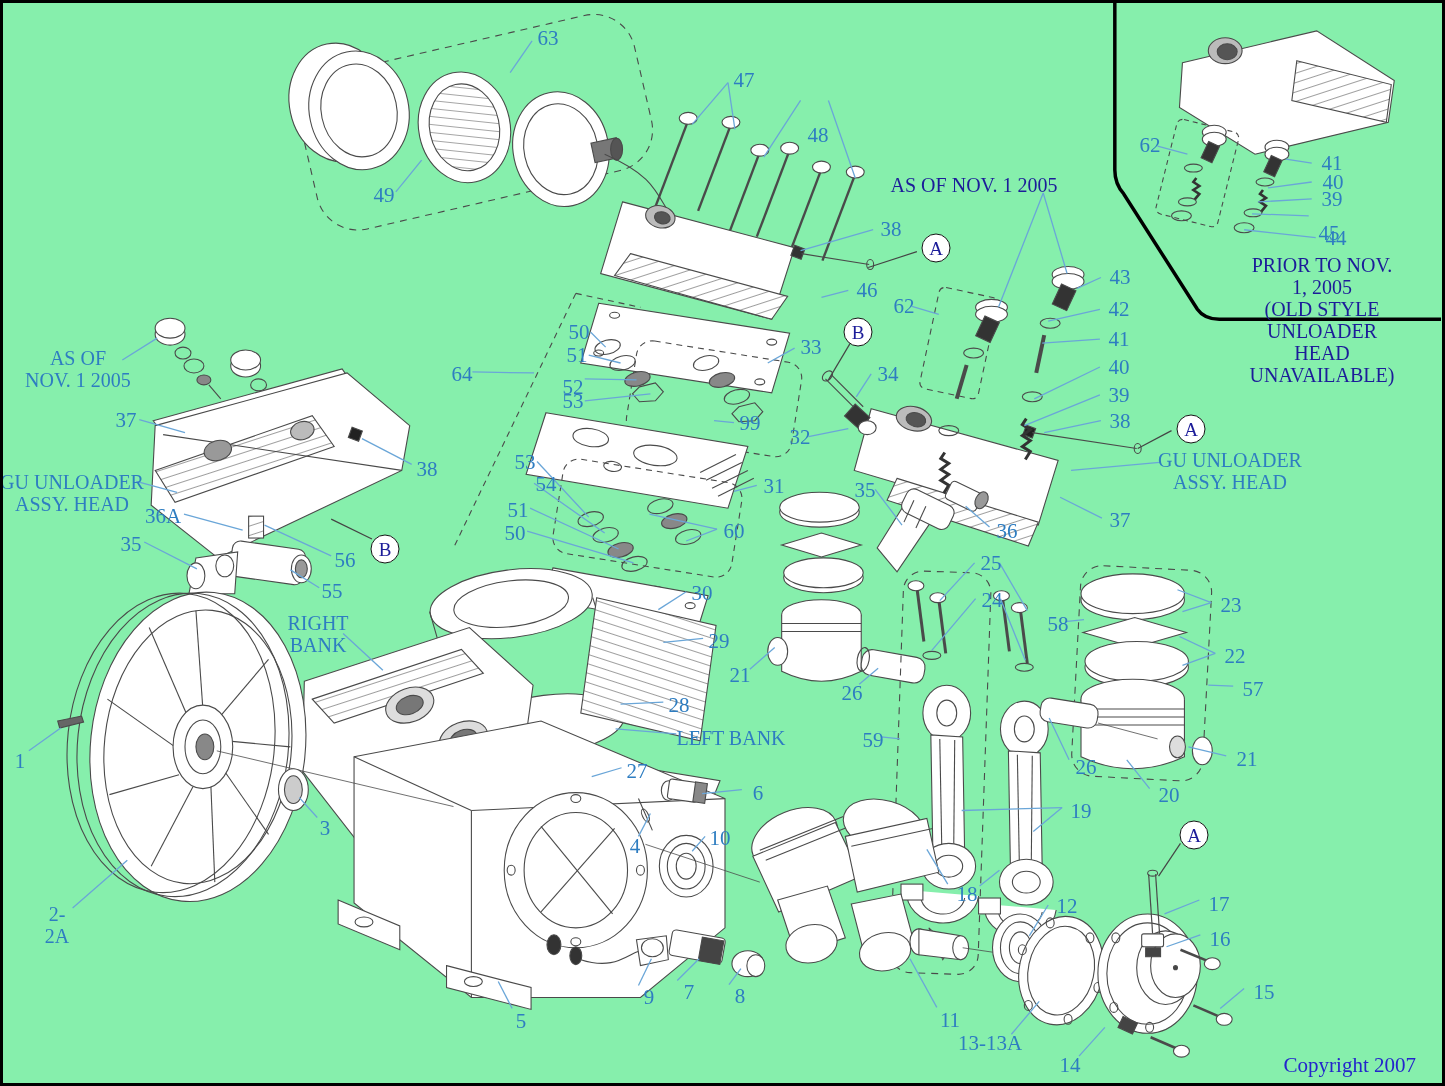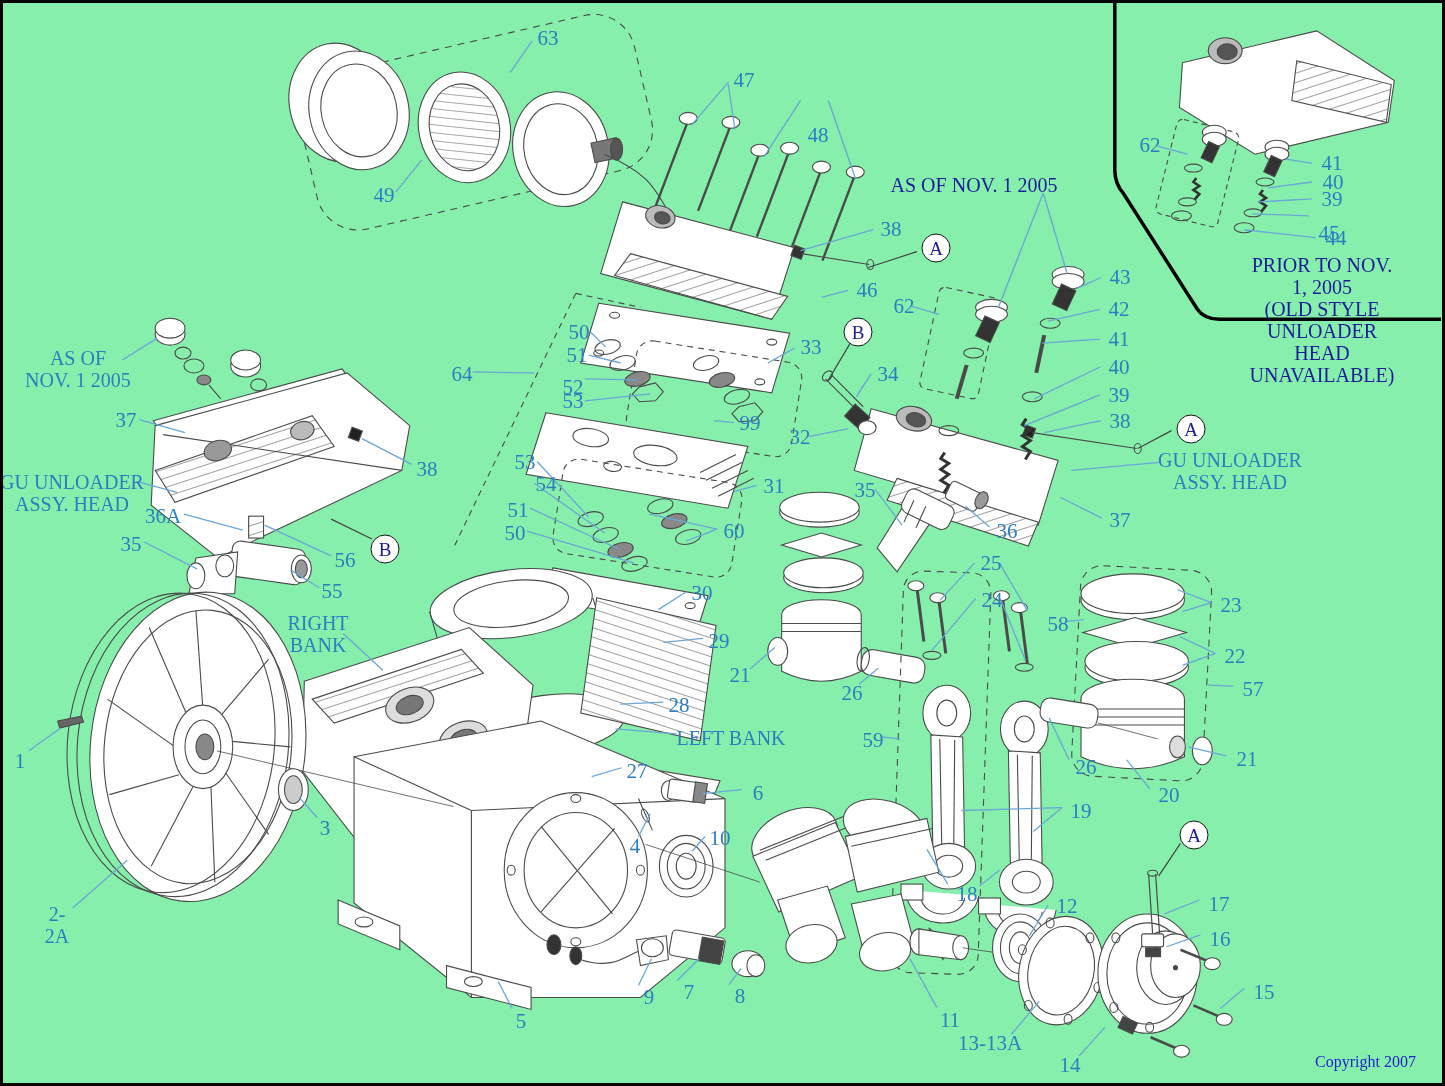--- a/index.html
+++ b/index.html
@@ -12,21 +12,21 @@
   .num{font-size:21px;}
   .circ{width:29px;height:29px;border:1.8px solid #151515;border-radius:50%;
         background:#fff;display:flex;align-items:center;justify-content:center;
         color:var(--navy);font-size:19px;box-sizing:border-box;}
   .ann{text-align:center;line-height:22px;font-size:20px;}
   .navy{color:var(--navy);}
   .title-block{position:absolute;left:882px;top:14px;transform:translateX(-50%);
                text-align:center;font-size:21px;line-height:26px;color:var(--navy);}
   .inset-note{position:absolute;left:1319px;top:251px;transform:translateX(-50%);
               text-align:center;font-size:20px;line-height:22px;color:var(--navy);}
-  .copyright{position:absolute;right:26px;top:1050px;font-size:16px;color:var(--copy);}
+  .copyright{position:absolute;right:26px;top:1050px;font-size:21px;color:var(--copy);}
 </style>
 </head>
 <body>
 
 <div class="frame">
 
 <svg class="art" viewBox="0 0 1445 1086">
   <defs>
     <pattern id="pv" width="9" height="9" patternUnits="userSpaceOnUse" patternTransform="rotate(72)">
       <rect width="9" height="9" fill="#fff"></rect>

